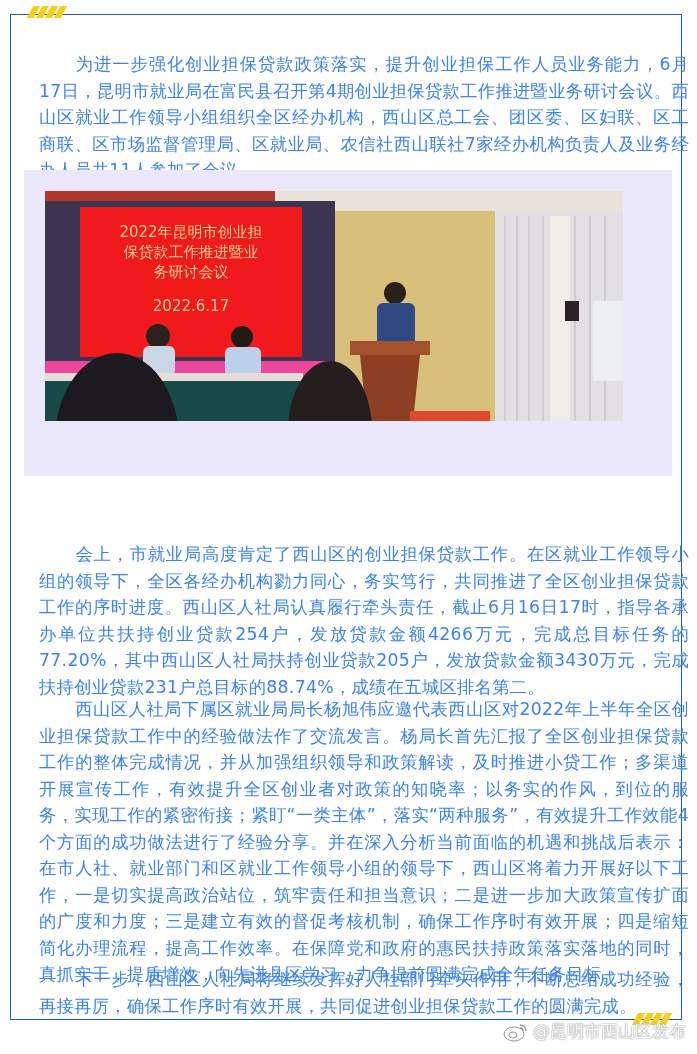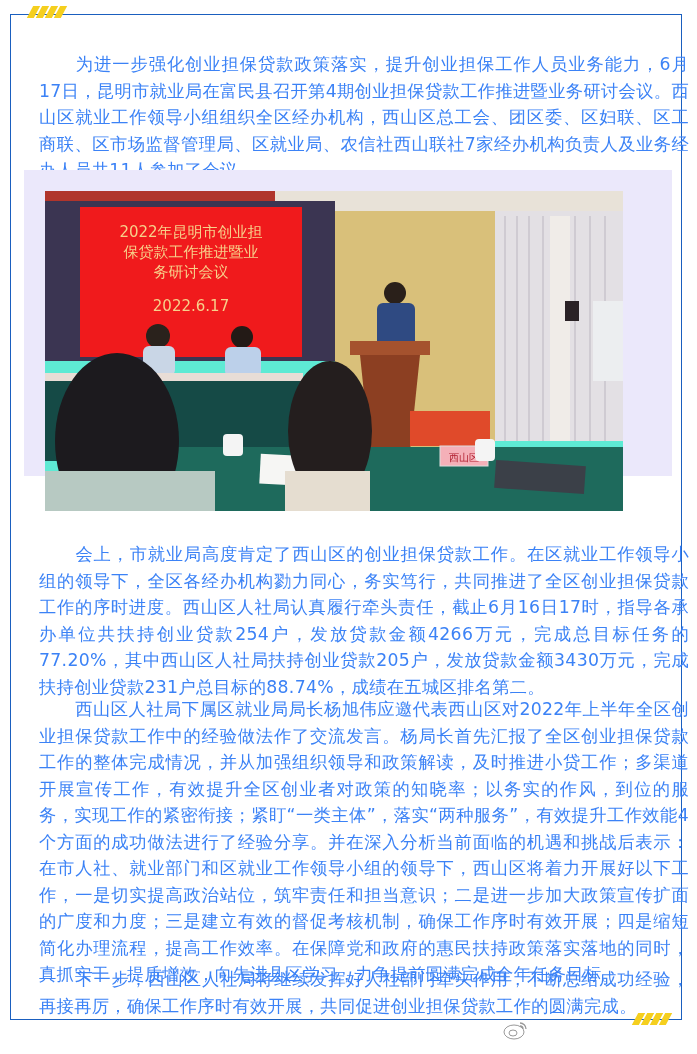--- a/index.html
+++ b/index.html
@@ -13,21 +13,21 @@
 
     .frame { position: absolute; left: 10px; top: 14px; width: 672px; height: 1006px;
              border: 1.5px solid #1a5fbf; box-sizing: border-box; background: #fff; }
 
     .para { position: absolute; left: 23px; width: 650px; font-size: 17.3px; line-height: 26.5px;
             letter-spacing: 0.3px; color: #3b82f6; margin: 16px; text-align: justify; }
     .para .indent { display: inline-block; width: 36px; }
 
     #p1 { top: 35px; }
     .photo-panel { position: absolute; left: 24px; top: 170px; width: 648px; height: 306px; background: #ebe8fb; }
-    .photo { position: absolute; left: 45px; top: 191px; width: 578px; height: 320px; overflow: hidden; background: #5eead4; }
+    .photo { position: absolute; left: 45px; top: 191px; width: 578px; height: 230px; overflow: hidden; background: #ec4899; }
     #p2 { top: 525px; }
     #p3 { top: 680px; }
     #p4 { top: 950px; }
 
     .watermark { position: absolute; left: 503px; top: 1020px; display: flex; align-items: center; gap: 4px;
                  font-size: 17px; color: #ffffff; text-shadow: 0 0 2px #999, 0 0 1px #777; z-index: 4; }
     .weibo-icon { width: 26px; height: 20px; }
   </style>
 </head>
 <body>
@@ -121,13 +121,14 @@
     <span></span>
   </div>
 
 <div class="watermark">
   <svg class="weibo-icon" viewBox="0 0 26 20" xmlns="http://www.w3.org/2000/svg">
     <ellipse cx="11" cy="12" rx="10" ry="7" fill="#ffffff" stroke="#999" stroke-width="1"></ellipse>
     <ellipse cx="10" cy="13" rx="4" ry="3" fill="none" stroke="#999" stroke-width="1"></ellipse>
     <path d="M17 3 A6 6 0 0 1 23 9" fill="none" stroke="#999" stroke-width="1.3"></path>
     <path d="M17 6 A3 3 0 0 1 20 9" fill="none" stroke="#999" stroke-width="1.3"></path>
   </svg>
+  <span>@昆明市西山区发布</span>
 </div>
 
 </body></html>

